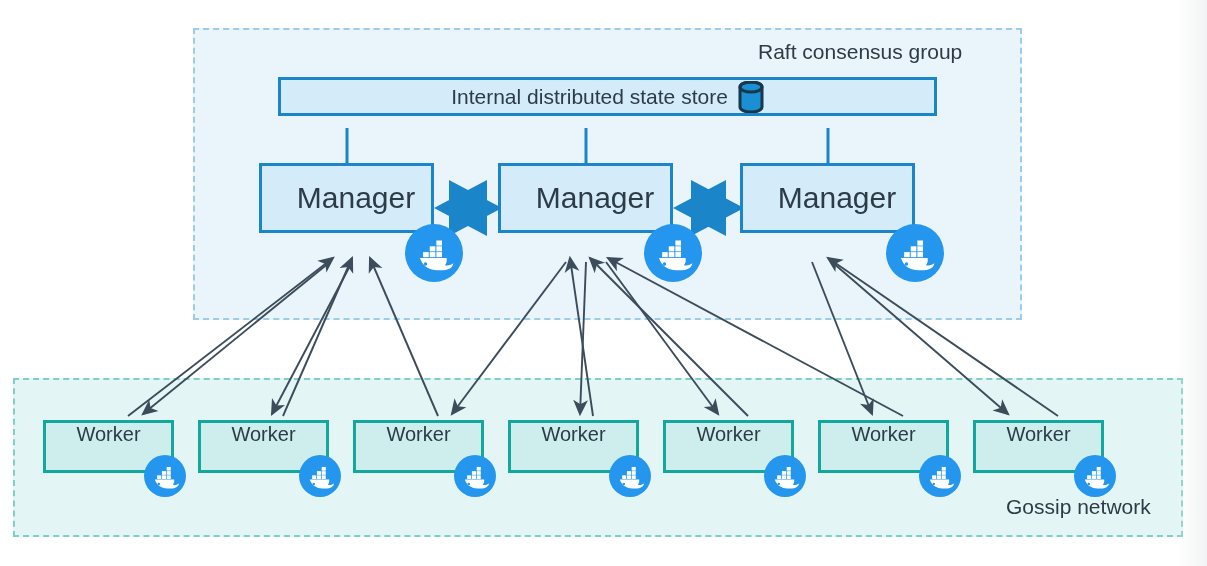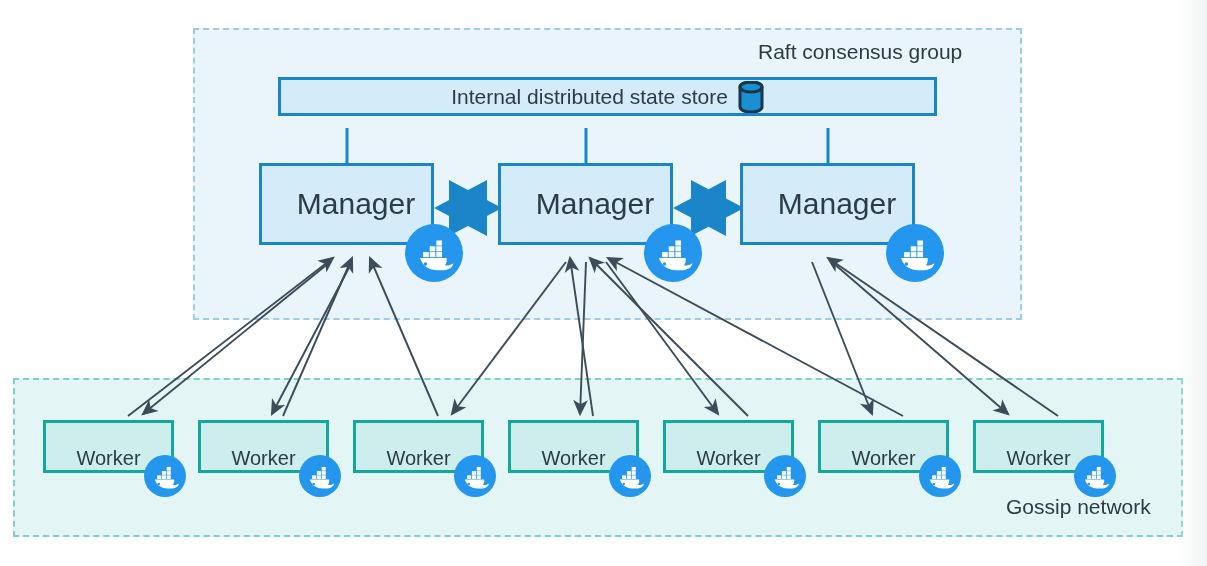--- a/index.html
+++ b/index.html
@@ -41,35 +41,35 @@
     position: absolute; left: 259px; top: 77px; width: 659px; height: 39px;
     background: #d4ebf9;
     border: 3px solid #1a85c8;
     display: flex; align-items: center; justify-content: center; gap: 10px; margin-left: 19px;
   }
   #state-store .ss-text { font-size: 21px; color: #2d3b46; }
 
   .db-icon { display: block; }
 
   .manager {
-    position: absolute; top: 163px; width: 175px; height: 82px;
+    position: absolute; top: 163px; width: 175px; height: 70px;
     background: #d4ebf9;
     border: 3px solid #1a85c8;
     display: flex; align-items: center; justify-content: center; padding-left: 19px;
   }
   .manager .node-text { font-size: 30px; color: #2d3b46; }
   #manager-0 { left: 259px; }
   #manager-1 { left: 498px; }
   #manager-2 { left: 740px; }
 
   .worker {
     position: absolute; top: 420px; width: 131px; height: 53px;
     background: #cdeeec;
     border: 3px solid #14a79d;
-    display: flex; align-items: flex-end; justify-content: center;
+    display: flex; align-items: flex-start; justify-content: center;
   }
   .worker .node-text { font-size: 20px; color: #2d3b46; }
   #worker-0 { left: 43px; }
   #worker-1 { left: 198px; }
   #worker-2 { left: 353px; }
   #worker-3 { left: 508px; }
   #worker-4 { left: 663px; }
   #worker-5 { left: 818px; }
   #worker-6 { left: 973px; }
 

